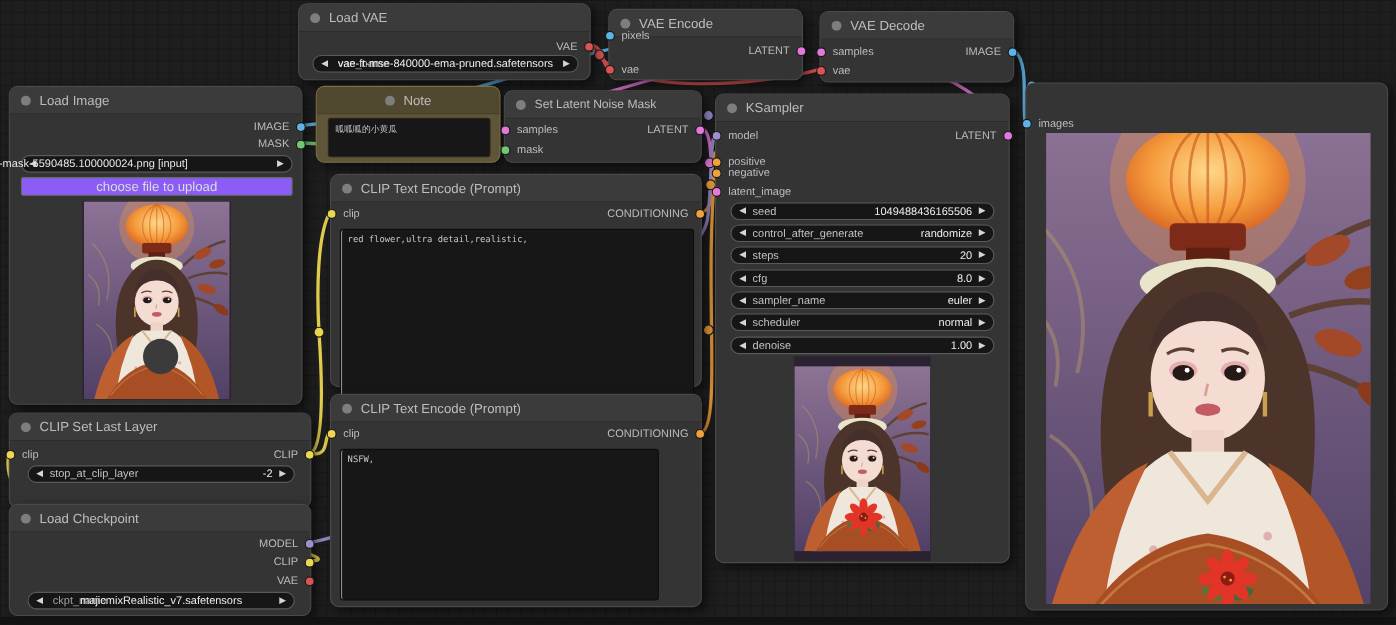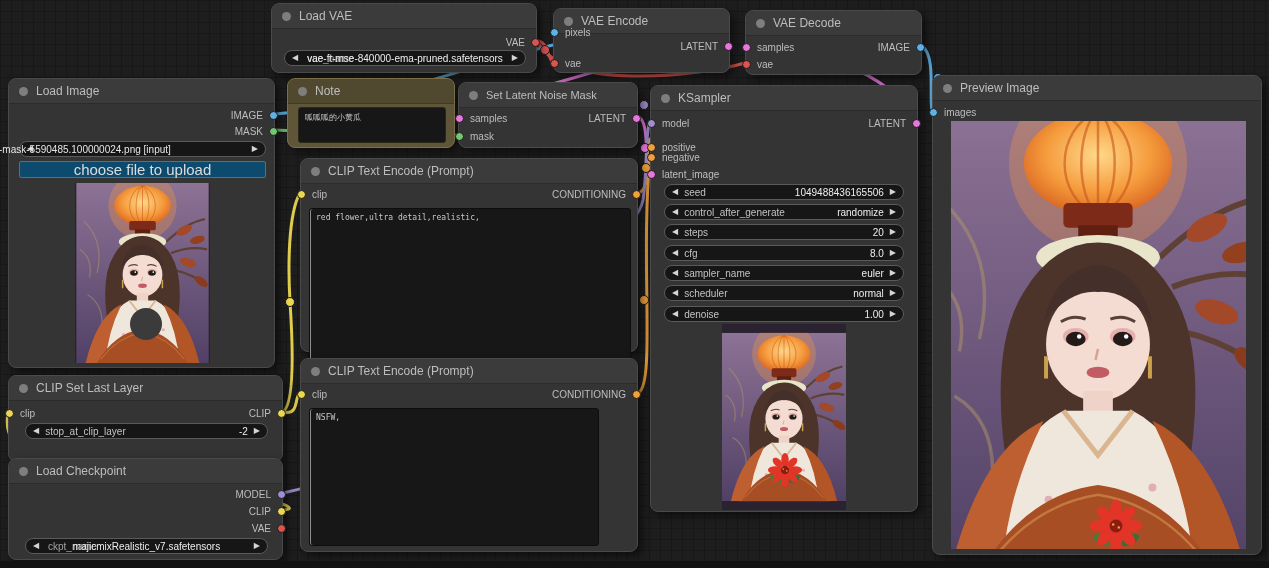--- a/index.html
+++ b/index.html
@@ -13,36 +13,36 @@
     font-family:"Liberation Sans", sans-serif;
   }
   .wires{position:absolute;left:0;top:0;z-index:0;}
   .node{position:absolute;background:#343434;border:1px solid #4a4a4a;border-radius:8px;
     box-shadow:4px 4px 10px rgba(0,0,0,.55);z-index:1;box-sizing:border-box;}
   .node-header{height:24px;display:flex;align-items:center;gap:8px;padding:0 10px;
     background:#3b3b3b;border-radius:7px 7px 0 0;border-bottom:1px solid #2b2b2b;}
   .title-dot{width:9px;height:9px;border-radius:50%;background:#7e7e7e;flex:0 0 auto;}
   .node-title{font-size:12px;color:#bdbdbd;white-space:nowrap;}
   .note-node{background:#5f563a;border-color:#7b7047;}
-  .note-node .node-header{background:#51492f;border-bottom-color:#3e3824;}
+  .note-node .node-header{background:#51492f;border-bottom-color:#3e3824;justify-content:center;}
   .port{position:absolute;height:12px;display:flex;align-items:center;gap:6px;
     font-size:10px;color:#bdbdbd;white-space:nowrap;z-index:2;}
   .port.in{flex-direction:row;}
   .port.out{flex-direction:row-reverse;}
   .port-dot{width:9px;height:9px;border-radius:50%;border:1px solid #191919;box-sizing:border-box;flex:0 0 auto;}
   .pill{position:absolute;background:#161616;border:1px solid #5a5a5a;border-radius:9px;
     font-size:10px;color:#d2d2d2;display:flex;align-items:center;height:16px;
     box-sizing:border-box;padding:0 7px;overflow:visible;white-space:nowrap;}
   .pill .arrow{font-size:8px;color:#d5d5d5;line-height:1;}
   .pill .lbl{margin-left:6px;color:#c2c2c2;overflow:hidden;}
   .pill .val{margin-left:auto;margin-right:6px;color:#ededed;}
   .pill .val-center{position:absolute;left:50%;transform:translateX(-50%);color:#ededed;}
   .pill-overflow{position:absolute;left:-76px;top:2px;color:#e6e6e6;font-size:10px;white-space:nowrap;}
-  .btn{position:absolute;background:#0c4a6e;border:1px solid #6a6a6a;border-radius:2px;
-    font-size:15px;color:#dcdcdc;display:flex;align-items:center;justify-content:center;
+  .btn{position:absolute;background:#8b5cf6;border:1px solid #6a6a6a;border-radius:2px;
+    font-size:12px;color:#dcdcdc;display:flex;align-items:center;justify-content:center;
     height:17px;box-sizing:border-box;}
   .textbox{position:absolute;background:#171717;border:1px solid #0e0e0e;border-radius:3px;
     box-shadow:inset 1px 0 0 #8f8f8f;font-family:"DejaVu Sans Mono", monospace;
     font-size:8px;color:#c9c9c9;padding:4px 6px;box-sizing:border-box;overflow:hidden;}
   .img-frame{position:absolute;overflow:hidden;background:#2a2230;}
   .img-frame svg{display:block;}
   .mask-hole{position:absolute;border-radius:50%;background:#3b3b3b;}
   .flower-overlay{position:absolute;}
   .bottom-strip{position:absolute;left:0;bottom:0;width:100%;height:7px;background:#121212;z-index:3;}
 </style>
@@ -412,24 +412,20 @@
     </div>
     <div class="pill" style="left:16px;top:79px;width:243px;">
       <span class="arrow">◀</span>
       <span class="lbl" style="position:absolute;left:16px;opacity:.8;">ckpt_name</span>
       <span class="val-center">majicmixRealistic_v7.safetensors</span>
       <span class="arrow" style="margin-left:auto;">▶</span>
     </div>
   </div>
 
   <div class="node" style="left:932px;top:75px;width:330px;height:480px;">
-    <div class="node-header">
-      <span class="title-dot"></span>
-      <span class="node-title">Preview Image</span>
-    </div>
     <div class="port in" style="top:30px;left:-4px;">
       <span class="port-dot" style="background:#5fb2e6;"></span>
       <span>images</span>
     </div>
     <div class="img-frame" style="left:18px;top:45px;width:295px;height:428px;">
       <svg style="position:absolute;left:-18%;top:-4%;" width="400" height="470" viewBox="0 0 140 190">
           <use href="#girl-art"></use>
         </svg>
       <svg class="flower-overlay" style="left:137px;top:377px;" width="56" height="56" viewBox="0 0 40 40">
           <use href="#flower-art"></use>

